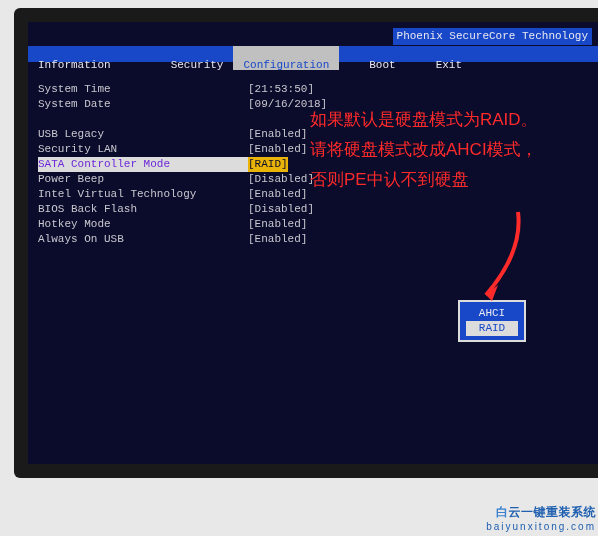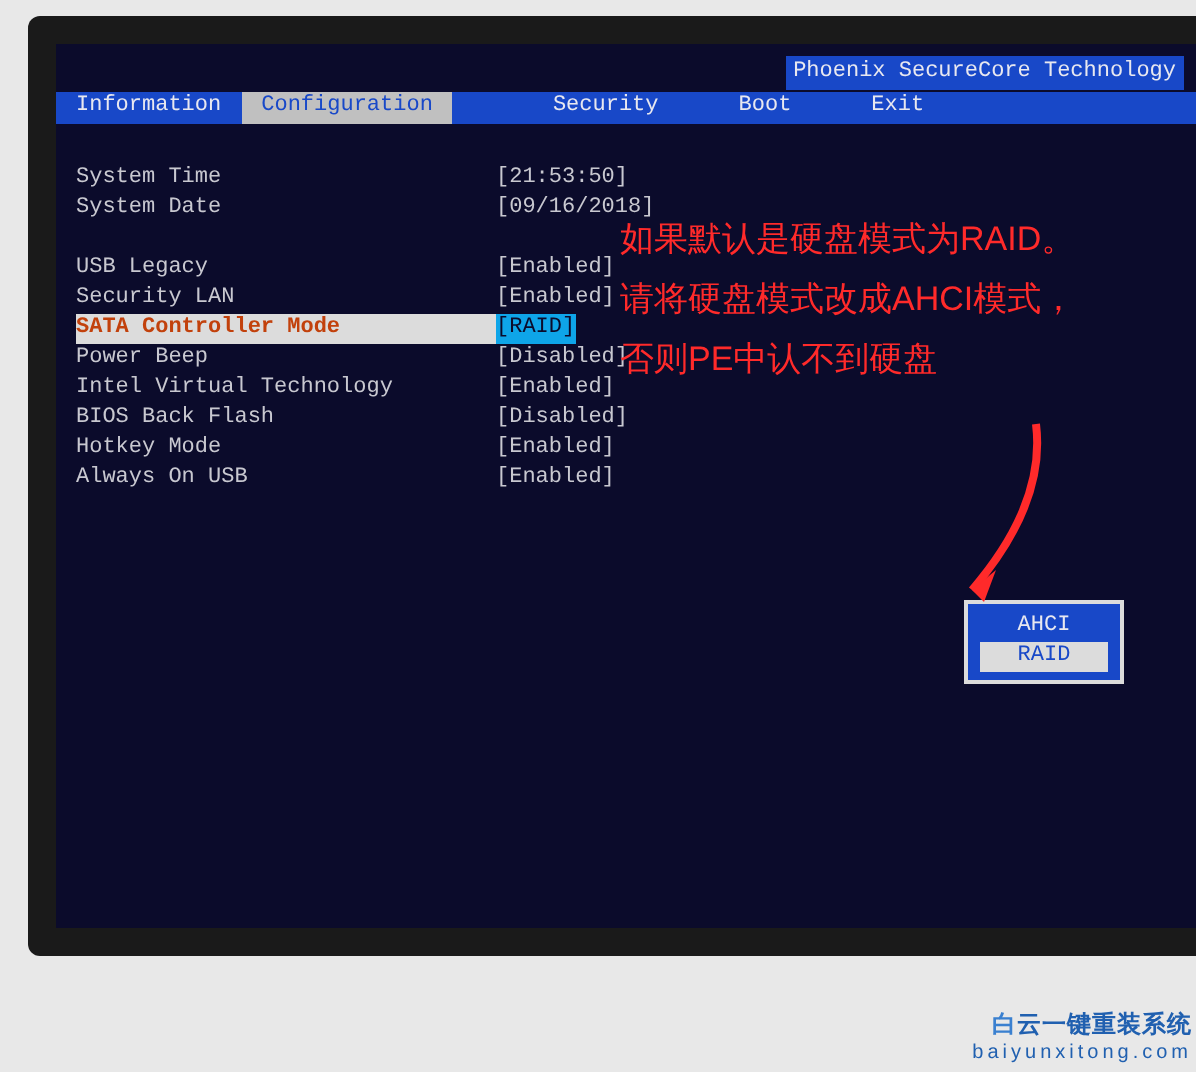--- a/index.html
+++ b/index.html
@@ -39,37 +39,37 @@
   }
   .menubar {
     position: absolute;
     top: 24px; left: 0; right: 0;
     height: 16px;
     background: #1848c8;
     display: flex;
     color: #e8e8f0;
   }
   .menubar .tab {
-    padding: 0 10px;
+    padding: 12px 10px;
     white-space: nowrap;
   }
   .menubar .tab.active {
     background: #c0c0c0;
     color: #1848c8;
   }
   .content {
     position: absolute;
     top: 60px;
     left: 10px;
   }
   .row { display: flex; }
   .label { width: 210px; white-space: pre; }
   .value { white-space: pre; }
-  .row.selected .label { background: #dcdcdc; color: #c2410c; font-weight: bold; }
-  .row.selected .value { background: #0ea5e9; color: #0b0b2b; }
+  .row.selected .label { background: #dcdcdc; color: #6d28d9; }
+  .row.selected .value { background: #eab308; color: #0b0b2b; }
   .spacer { height: 15px; }
   .annotation {
     position: absolute;
     font-family: "Microsoft YaHei", sans-serif;
     font-size: 17px;
     color: #ff2a2a;
     font-weight: 500;
     white-space: nowrap;
   }
   .ann1 { top: 108px; left: 310px; }
@@ -78,22 +78,22 @@
   .arrow {
     position: absolute;
     top: 185px;
     left: 440px;
     width: 60px;
     height: 100px;
   }
   .popup {
     position: absolute;
     top: 278px;
-    left: 454px;
-    width: 80px;
+    left: 430px;
+    width: 68px;
     background: #1848c8;
     border: 2px solid #dcdcdc;
     padding: 4px 6px;
     text-align: center;
   }
   .popup-option { color: #e8e8f0; }
   .popup-option.sel { background: #dcdcdc; color: #1848c8; }
   .watermark {
     position: absolute;
     right: 2px;
@@ -117,22 +117,22 @@
 </head>
 <body>
 
 <div class="bezel">
   <div class="screen">
 
     <div class="title-line">Phoenix SecureCore Technology</div>
 
     <div class="menubar">
       <span class="tab">Information</span>
+      <span class="tab" style="margin-left:40px">Security</span>
       <span class="tab active">Configuration</span>
-      <span class="tab" style="margin-left:40px">Security</span>
       <span class="tab" style="margin-left:20px">Boot</span>
       <span class="tab" style="margin-left:20px">Exit</span>
     </div>
 
     <div class="content">
       <div class="row">
         <span class="label">System Time</span>
         <span class="value">[21:53:50]</span>
       </div>
       <div class="row">

